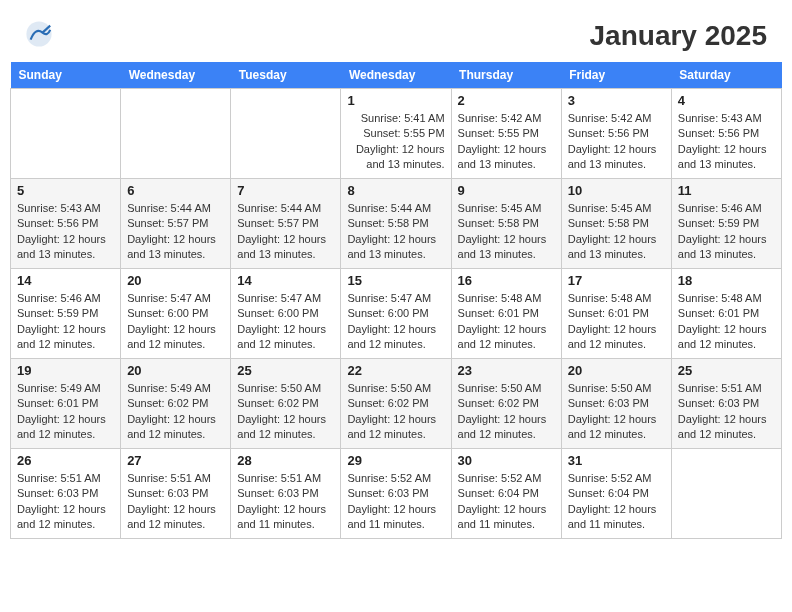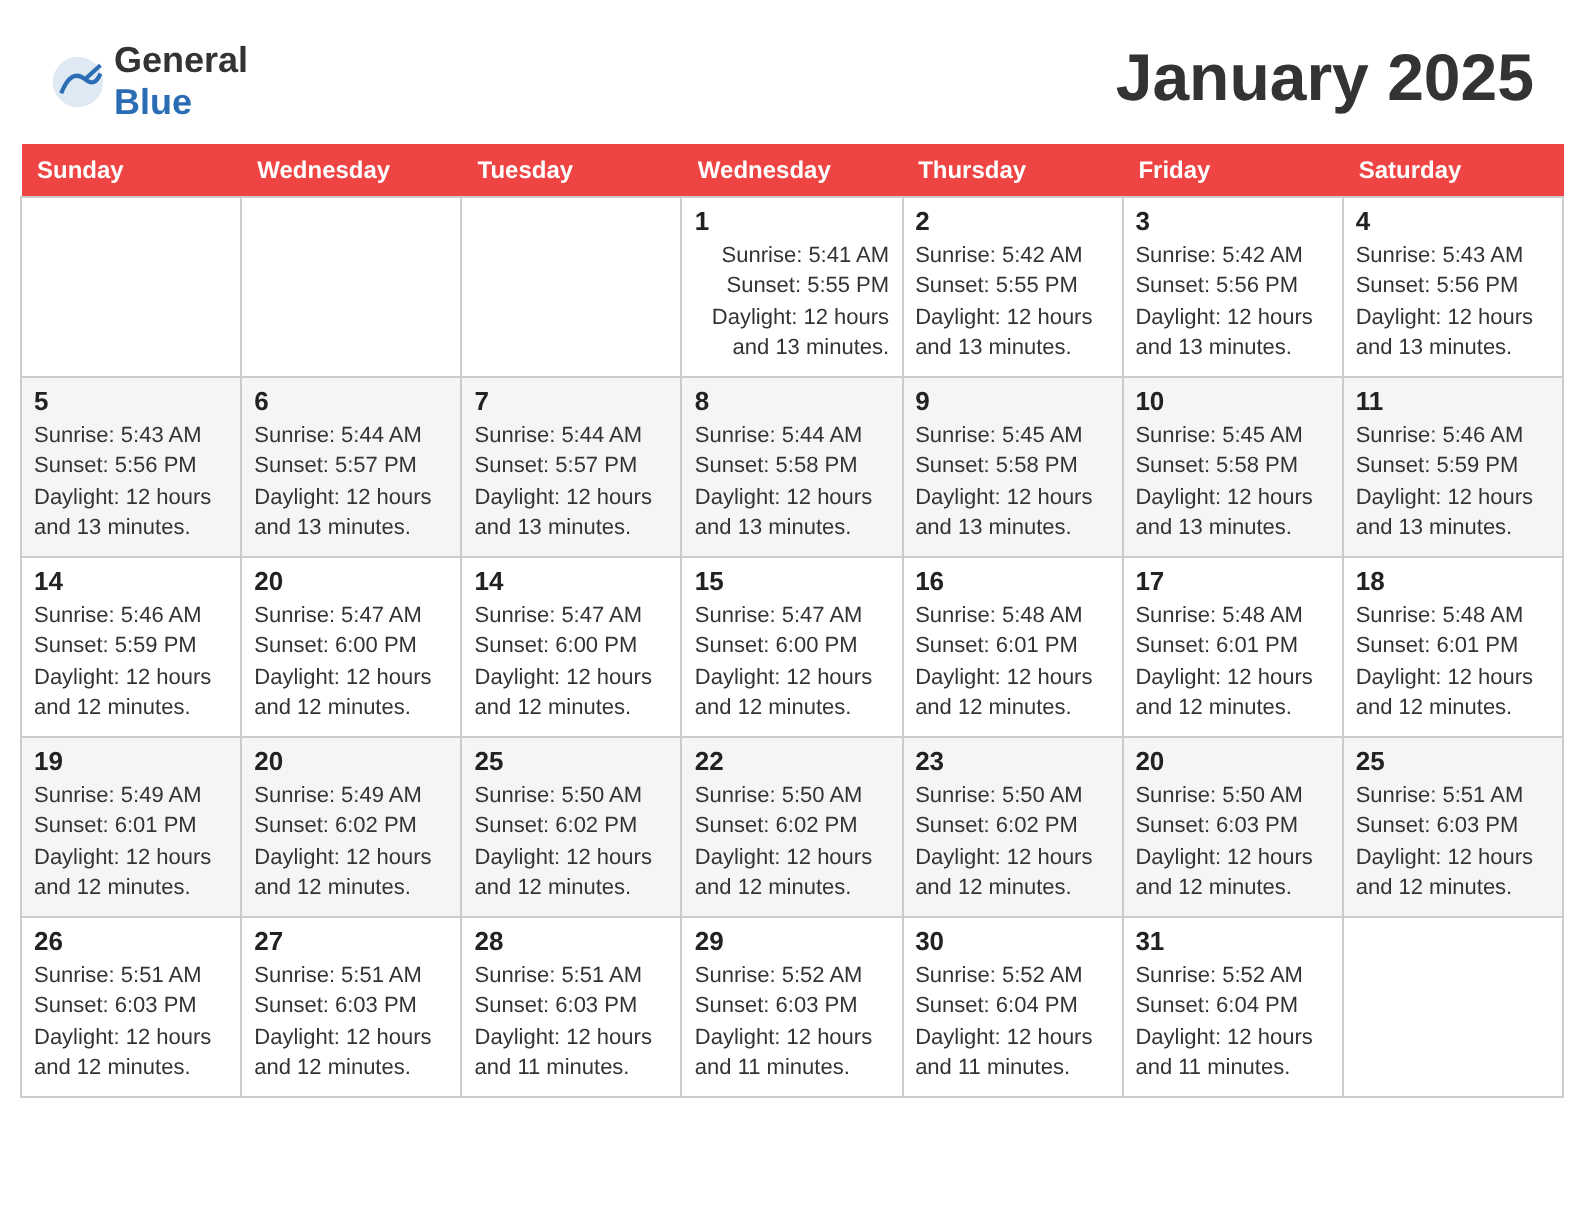--- a/index.html
+++ b/index.html
@@ -32,36 +32,36 @@
     }
     .logo-icon {
       width: 28px;
       height: 28px;
       margin-right: 4px;
     }
     .title-area {
       text-align: right;
     }
     .month-title {
-      font-size: 33px;
+      font-size: 28px;
       font-weight: bold;
       color: #333;
     }
     .subtitle {
       font-size: 14px;
       color: #555;
     }
     .calendar {
       width: 100%;
       border-collapse: collapse;
       margin-top: 5px;
       font-size: 11px;
     }
     .calendar th {
-      background: #ef4444;
+      background: #3b82f6;
       color: #fff;
       text-align: left;
       padding: 6px 8px;
       font-size: 12px;
       font-weight: bold;
     }
     .calendar td {
       border: 1px solid #ccc;
       vertical-align: top;
       padding: 4px 6px;
@@ -92,24 +92,20 @@
 </head>
 <body>
 
 <div class="header">
   <div class="logo">
     <svg class="logo-icon" viewBox="0 0 40 40">
       <circle cx="20" cy="20" r="18" fill="#2a6db5" opacity="0.15"></circle>
       <path d="M8 28 Q15 10 25 18 Q32 24 36 14" stroke="#2a6db5" stroke-width="3" fill="none"></path>
       <path d="M25 18 L36 8" stroke="#2a6db5" stroke-width="3" fill="none"></path>
     </svg>
-    <div>
-      <span class="logo-text-general">General</span><br>
-      <span class="logo-text-blue">Blue</span>
-    </div>
   </div>
   <div class="title-area">
     <div class="month-title">January 2025</div>
   </div>
 </div>
 
 <table class="calendar">
   <thead>
     <tr>
     <th>Sunday</th>

